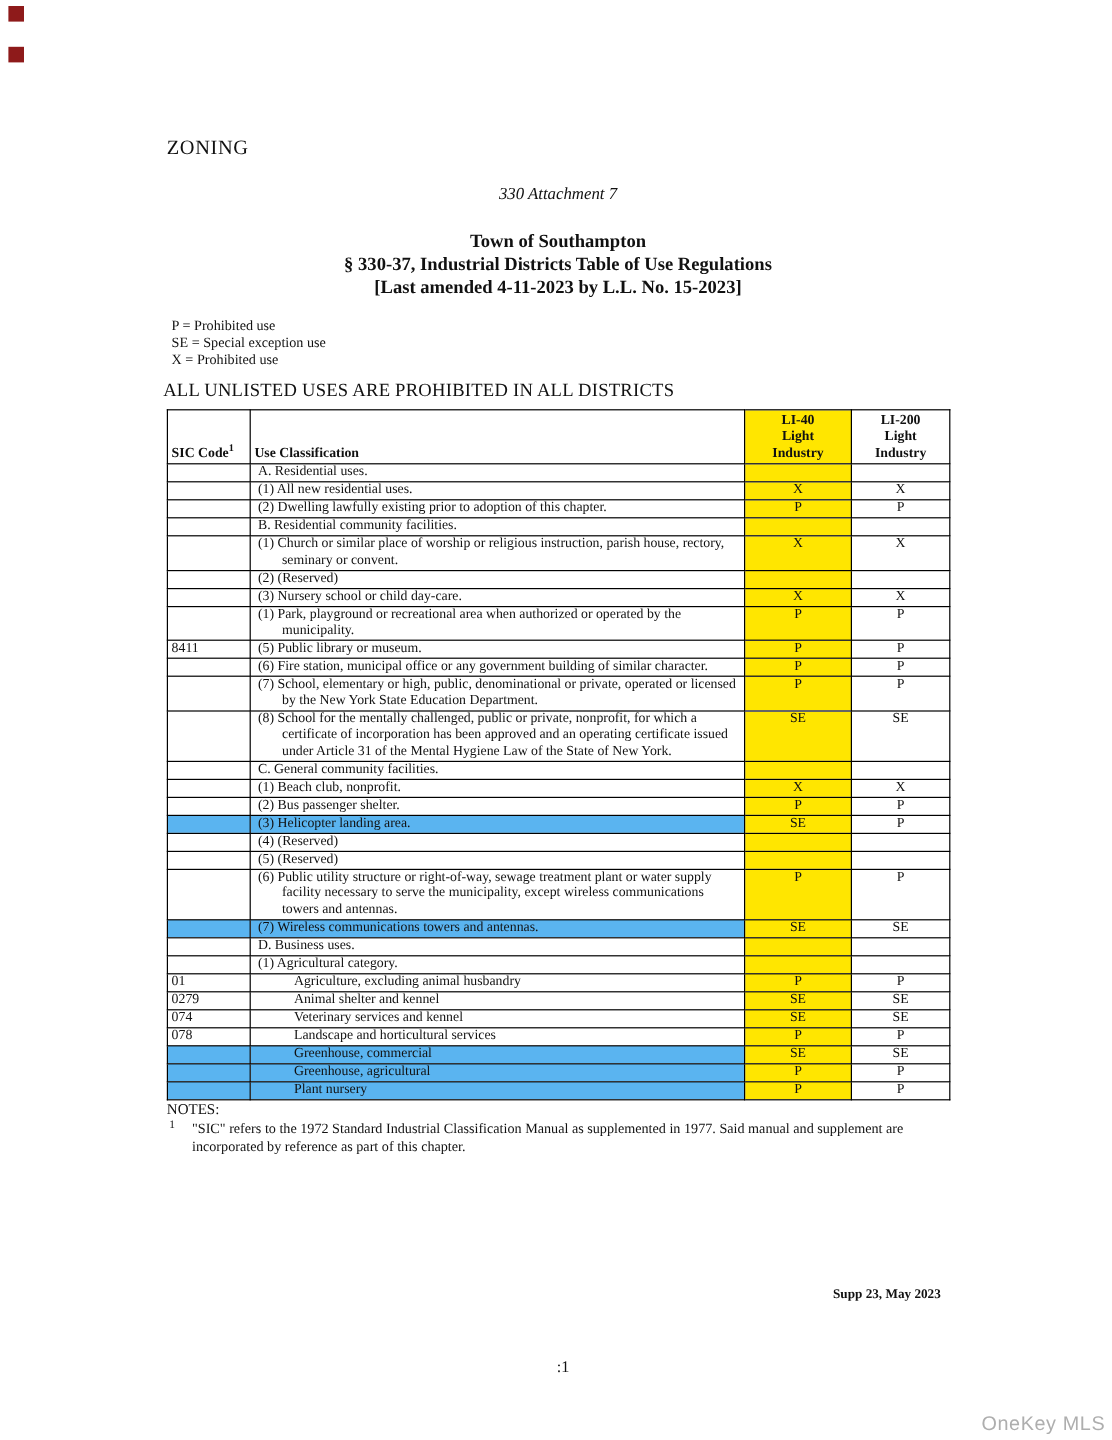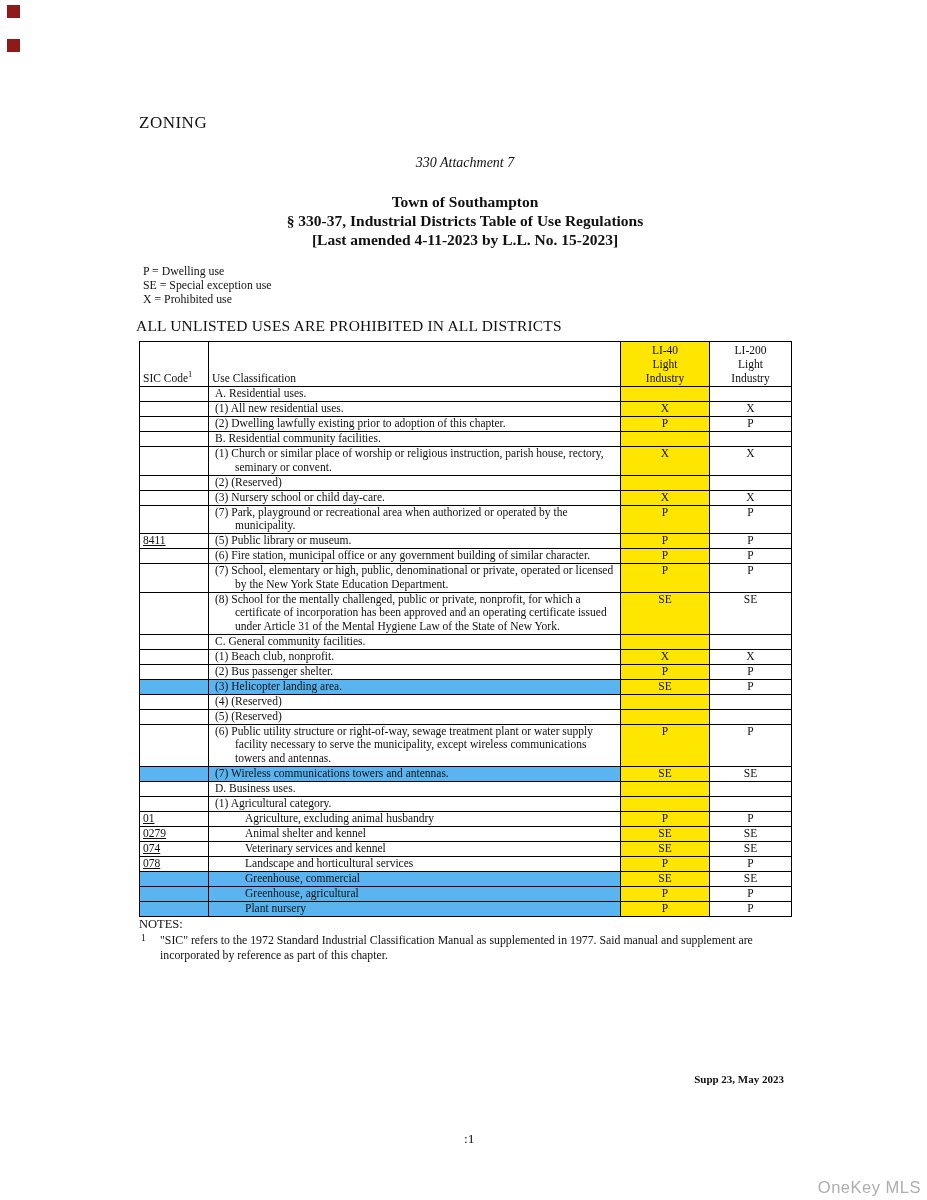--- a/index.html
+++ b/index.html
@@ -34,24 +34,24 @@
     width: 652px; font-size: 11.5px;
   }
   .use-table col.c-sic { width: 69px; }
   .use-table col.c-use { width: 412px; }
   .use-table col.c-li40 { width: 89px; }
   .use-table col.c-li200 { width: 82px; }
   .use-table th, .use-table td {
     border: 1px solid #000; padding: 0; vertical-align: top;
     line-height: 13.5px; overflow: hidden;
   }
-  .use-table th { font-weight: normal; height: 42px; }
+  .use-table th { font-weight: bold; height: 42px; }
   th.h-left { vertical-align: bottom; text-align: left; padding: 1px 3px 1px 3px; }
   th.h-dist { text-align: center; vertical-align: middle; white-space: pre-line; line-height: 14px; }
-  td.c-sic { padding: 0 3px; text-decoration: underline; }
+  td.c-sic { padding: 0 3px; }
   td.c-use { padding: 0 4px 0.5px 6px; }
   td.c-use.hang { padding-left: 26px; text-indent: -20px; }
   td.c-use.indent { padding-left: 36px; }
   td.c-val { text-align: center; }
   .bg-li40 { background: var(--li40-bg, #FFE600); }
   .bg-hl { background: var(--hl-bg, #5AB4F0); }
   sup { font-size: 8.5px; line-height: 0; }
 
   .notes-heading { position: absolute; left: 139px; top: 917px; font-size: 12.5px; }
   .note1 { position: absolute; left: 141px; top: 933px; width: 648px; font-size: 11.8px; line-height: 14.5px; }
@@ -77,21 +77,21 @@
   <div class="title-zoning">ZONING</div>
   <div class="title-attachment">330 Attachment 7</div>
   <div class="title-block">
     <div>Town of Southampton</div>
     <div>§ 330-37, Industrial Districts Table of Use Regulations</div>
     <div>[Last amended 4-11-2023 by L.L. No. 15-2023]</div>
   </div>
 </div>
 
 <div class="legend">
-  <div>P = Dwelling use</div>
+  <div>P = Prohibited use</div>
   <div>SE = Special exception use</div>
   <div>X = Prohibited use</div>
 </div>
 
 <div class="prohibition">ALL UNLISTED USES ARE PROHIBITED IN ALL DISTRICTS</div>
 
 <table class="use-table">
   <colgroup>
     <col class="c-sic">
       <col class="c-use">
@@ -155,21 +155,21 @@
 
   <tr>
     <td class="c-sic"></td>
     <td class="c-use">(3) Nursery school or child day-care.</td>
     <td class="c-val bg-li40">X</td>
     <td class="c-val">X</td>
   </tr>
 
   <tr>
     <td class="c-sic"></td>
-    <td class="c-use hang">(7) Park, playground or recreational area when authorized or operated by the municipality.</td>
+    <td class="c-use hang">(1) Park, playground or recreational area when authorized or operated by the municipality.</td>
     <td class="c-val bg-li40">P</td>
     <td class="c-val">P</td>
   </tr>
 
   <tr>
     <td class="c-sic">8411</td>
     <td class="c-use">(5) Public library or museum.</td>
     <td class="c-val bg-li40">P</td>
     <td class="c-val">P</td>
   </tr>

